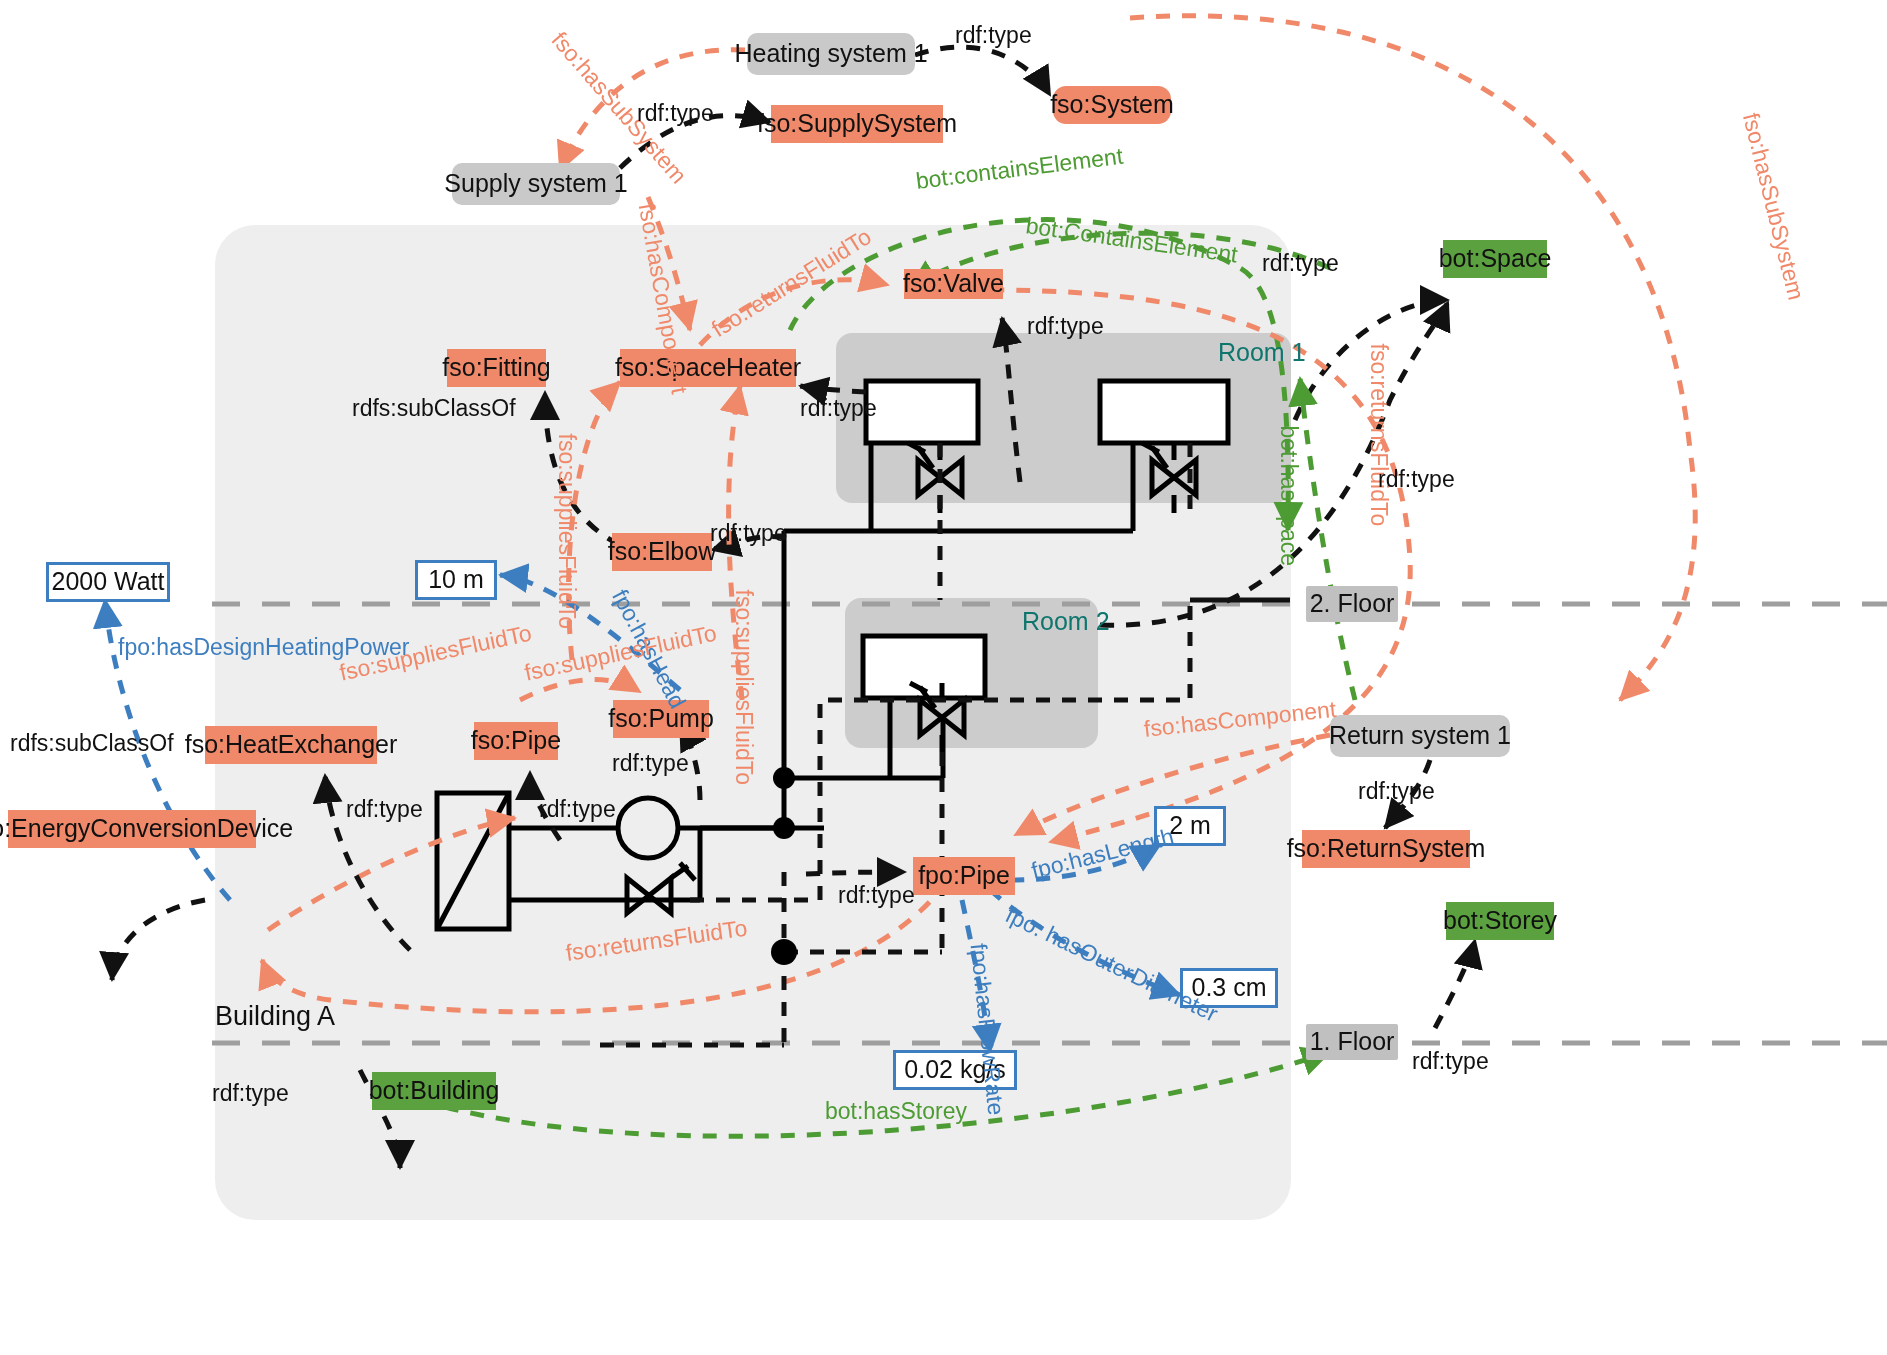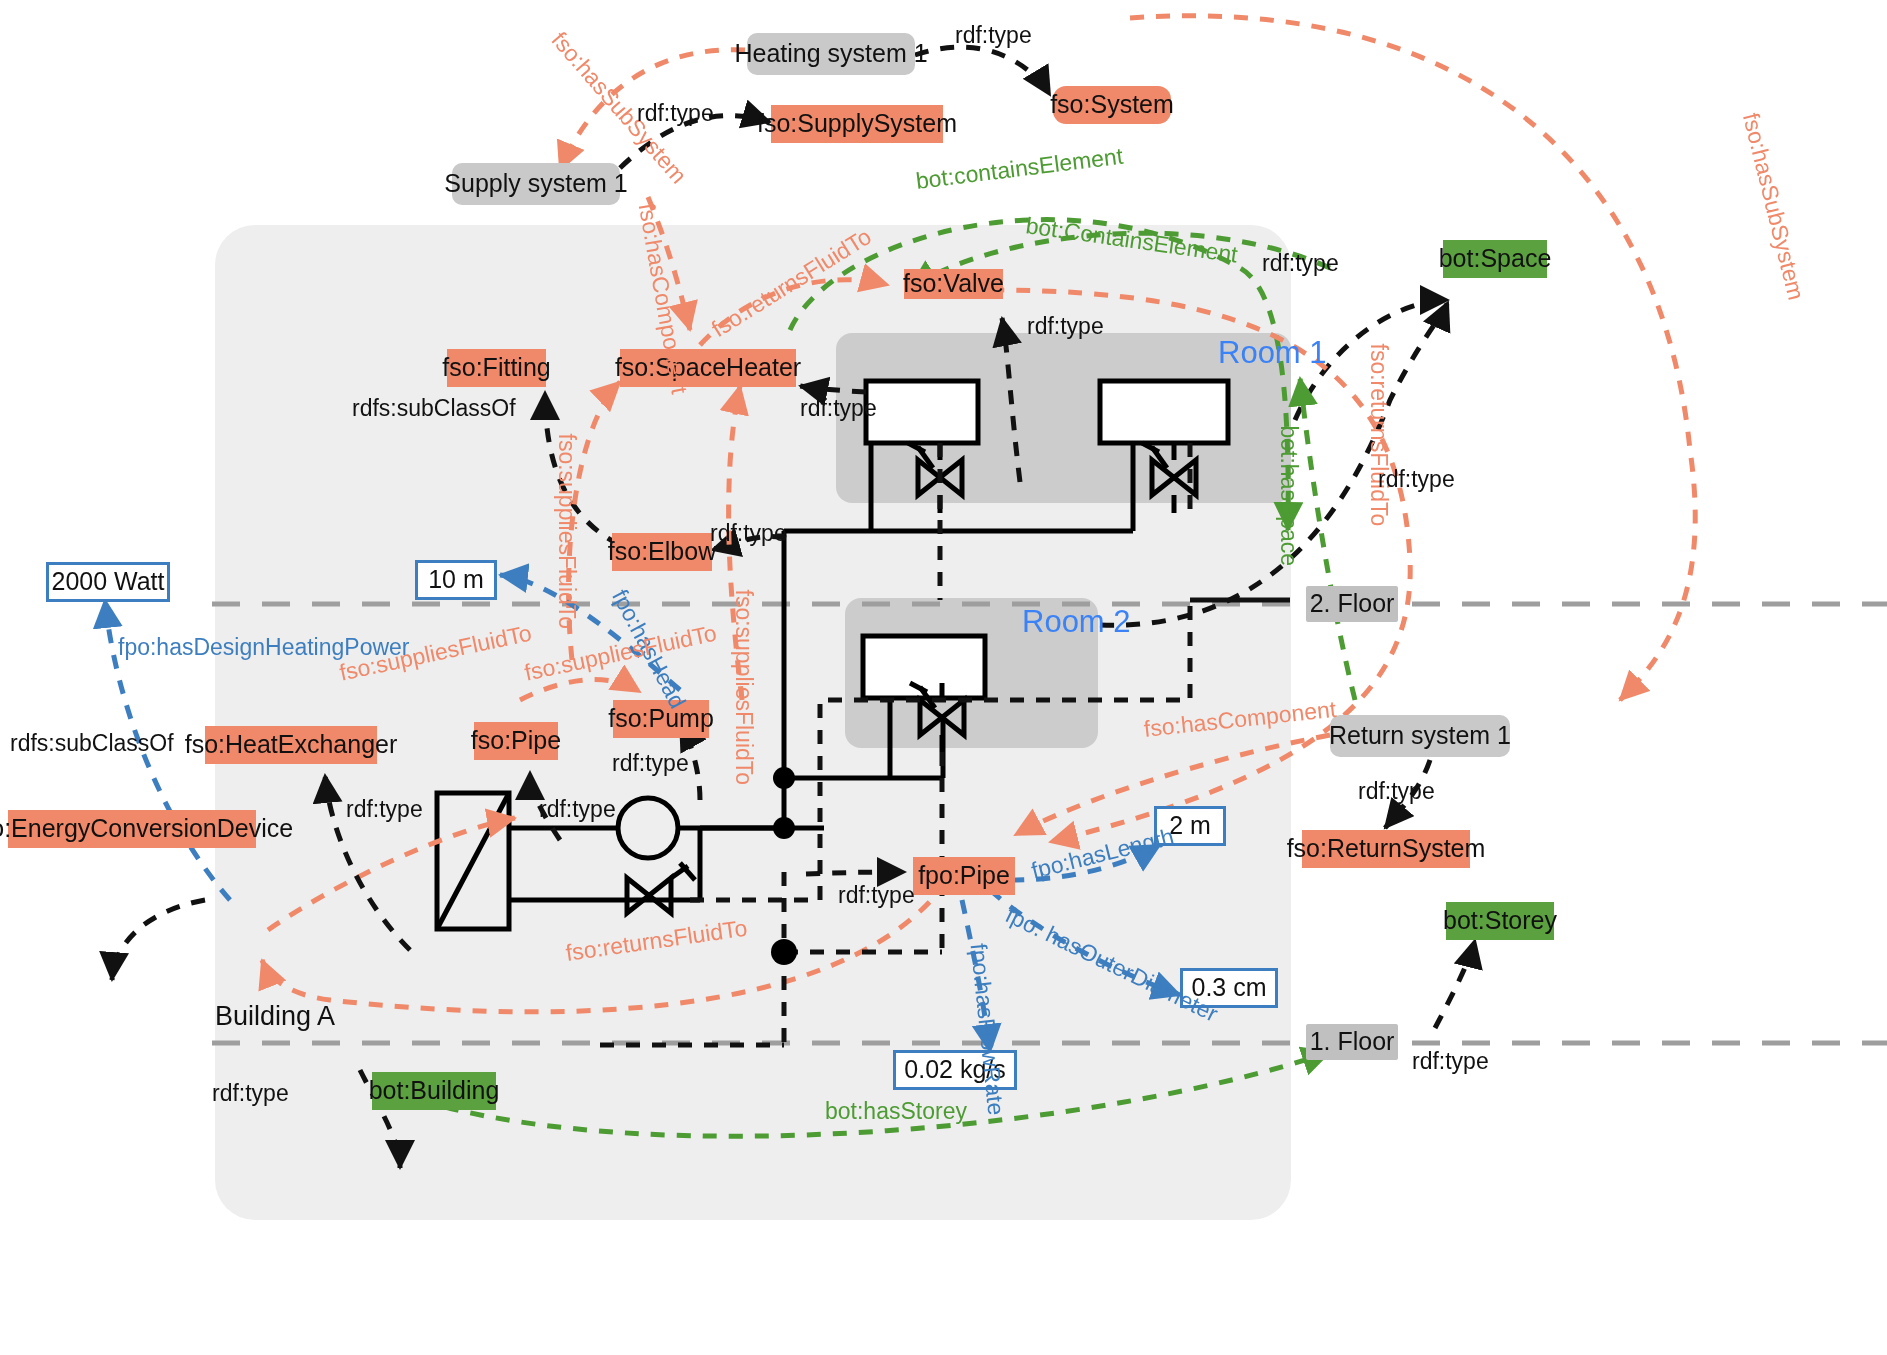--- a/index.html
+++ b/index.html
@@ -7,21 +7,21 @@
   #stage{position:relative;width:1887px;height:1355px;overflow:hidden;background:#fff;}
   svg.layer{position:absolute;left:0;top:0;width:1887px;height:1355px;pointer-events:none;}
   .node{position:absolute;box-sizing:border-box;display:flex;align-items:center;justify-content:center;
         text-align:center;line-height:1.1;color:#111;white-space:nowrap;}
   .cls{background:#f0896a;color:#111;font-size:25px;padding:4px 12px;}
   .bot{background:#5ba13f;color:#111;font-size:25px;padding:4px 12px;margin-left:32px;}
   .inst{background:#c9c9c9;color:#111;font-size:25px;padding:16px 18px;border-radius:10px;}
   .floor{background:#c0c0c0;color:#111;font-size:25px;padding:5px 12px;border-radius:2px;}
   .val{background:#ffffff;border:3px solid #3c7ebf;color:#111;font-size:25px;padding:4px 10px;}
   .plain{background:transparent;font-size:27px;color:#111;}
-  .roomlbl{background:transparent;font-size:31px;color:#3b82f6;}
+  .roomlbl{background:transparent;font-size:25px;color:#0f766e;}
   .edge{position:absolute;font-size:23px;color:#111;white-space:nowrap;transform-origin:left center;}
   .e-black{color:#111;}
   .e-red{color:#f0896a;}
   .e-green{color:#4d9b33;}
   .e-blue{color:#3c7ebf;}
 </style>
 </head>
 <body>
 
 <div id="stage">

